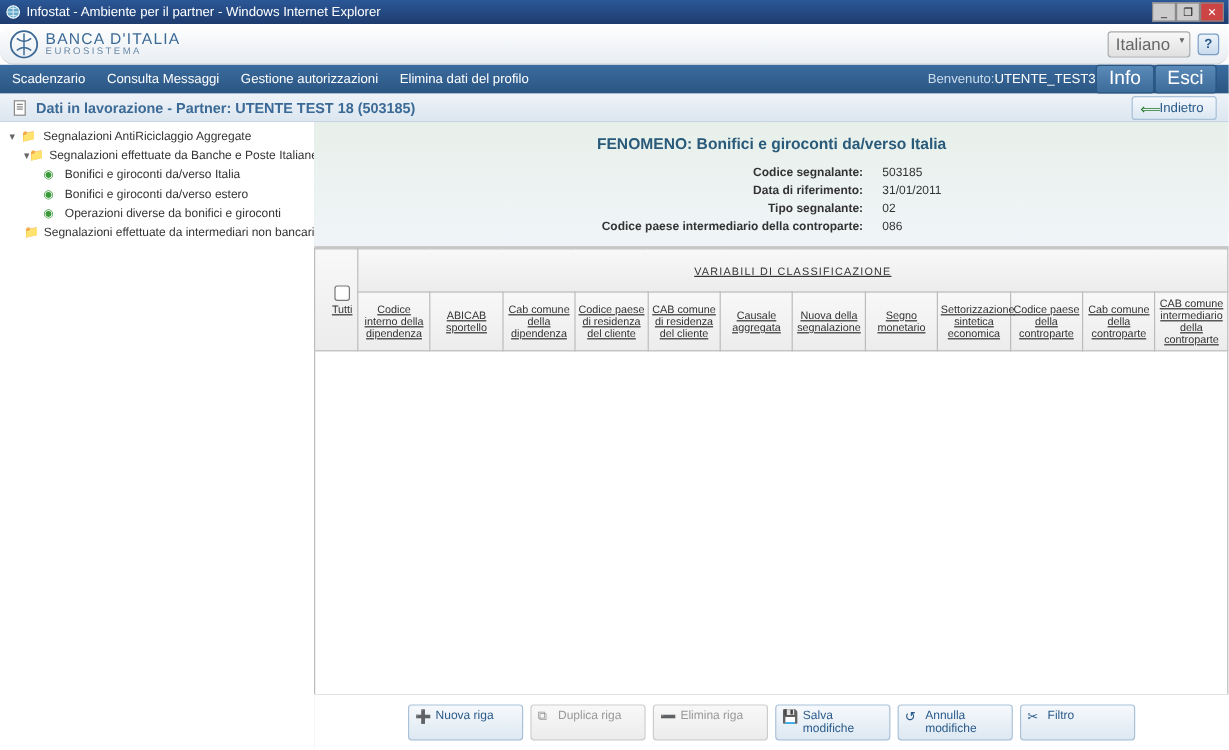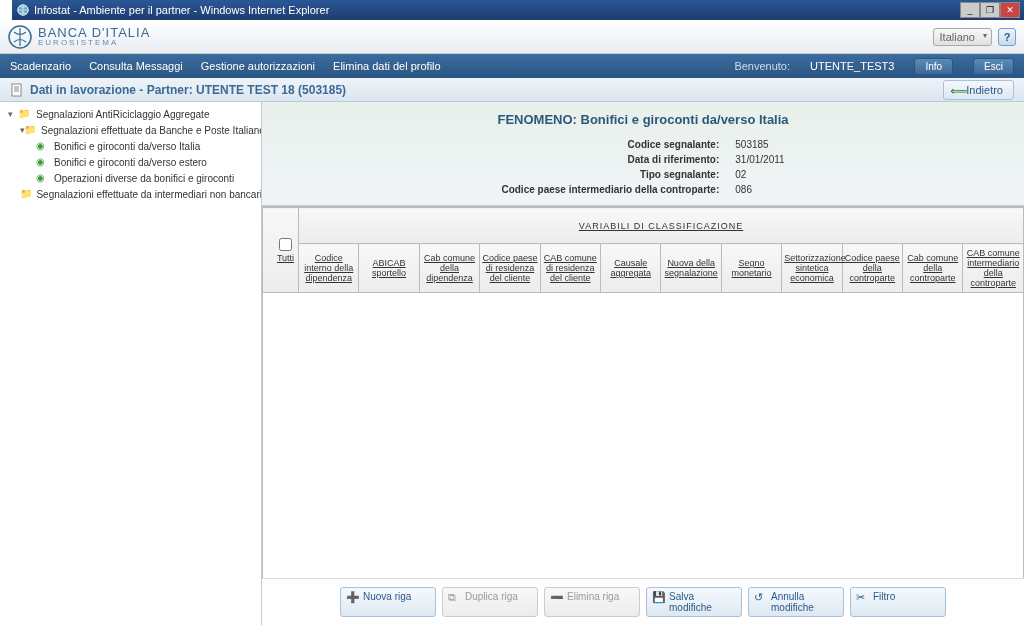--- a/index.html
+++ b/index.html
@@ -1,39 +1,39 @@
 <!DOCTYPE html>
 <html><head>
   <meta charset="utf-8">
   <style>
     * { box-sizing: border-box; margin: 0; padding: 0; }
     body { font-family: Arial, sans-serif; font-size: 11px; background: #fff; width: 1024px; height: 625px; overflow: hidden; }
 
-    .titlebar { background: linear-gradient(#2b5797, #1e3c6e); color: #fff; height: 20px; display: flex; align-items: center; padding: 0 4px; font-size: 11px; margin-left: 12px; }
+    .titlebar { background: linear-gradient(#2b5797, #1e3c6e); color: #fff; height: 20px; display: flex; align-items: center; padding: 0 4px; font-size: 11px; }
     .titlebar .globe { width: 14px; height: 14px; margin-right: 4px; display: inline-flex; }
     .titlebar .title { flex: 1; }
     .titlebar .win-controls { display: flex; gap: 0; }
     .titlebar .win-btn { width: 20px; height: 16px; background: #ccc; border: 1px solid #888; display: flex; align-items: center; justify-content: center; font-size: 9px; color: #000; }
     .titlebar .win-btn.close { background: #c44; color: #fff; }
 
-    .brand-bar { background: linear-gradient(#fff, #e8edf2); height: 34px; display: flex; align-items: center; padding: 0 8px; border-bottom: 1px solid #ccc; }
+    .brand-bar { background: linear-gradient(#fff, #e8edf2); height: 34px; display: flex; align-items: center; padding: 0 8px; border-bottom: 1px solid #ccc; border-radius: 12px; }
     .brand-bar .logo { display: flex; align-items: center; gap: 6px; color: #3b6a96; }
     .brand-bar .logo-icon { width: 24px; height: 24px; }
     .brand-text { display: flex; flex-direction: column; line-height: 1; }
     .brand-main { font-size: 13px; letter-spacing: 1px; }
     .brand-sub { font-size: 8px; letter-spacing: 2px; color: #6a8aa8; }
     .brand-bar .right { margin-left: auto; display: flex; align-items: center; gap: 6px; }
-    .lang-select { background: linear-gradient(#f8f8f8,#e0e0e0); border: 1px solid #aaa; border-radius: 3px; padding: 2px 16px 2px 6px; font-size: 11px; color: #666; position: relative; }
+    .lang-select { background: linear-gradient(#f8f8f8,#e0e0e0); border: 1px solid #aaa; border-radius: 3px; padding: 2px 16px 2px 6px; font-size: 14px; color: #666; position: relative; }
     .lang-select::after { content: '▾'; position: absolute; right: 4px; top: 2px; font-size: 8px; }
     .help-btn { width: 18px; height: 18px; background: linear-gradient(#eef4fb,#c8dbed); border: 1px solid #7a9ec4; border-radius: 3px; display: flex; align-items: center; justify-content: center; color: #2a5a8a; font-weight: bold; font-size: 11px; }
 
     .nav-bar { background: linear-gradient(#3b6c9e, #2a5582); height: 22px; display: flex; align-items: center; padding: 12px 10px; color: #fff; font-size: 11px; }
     .nav-bar .nav-item { margin-right: 18px; cursor: pointer; }
-    .nav-bar .right { margin-left: auto; display: flex; align-items: center; gap: 20px; }
-    .nav-btn { background: linear-gradient(#5a8ab8,#3c6b99); border: 1px solid #2a5582; border-radius: 3px; padding: 2px 10px; color: #fff; font-size: 10px; cursor: pointer; }
+    .nav-bar .right { margin-left: auto; display: flex; align-items: center; gap: 0; }
+    .nav-btn { background: linear-gradient(#5a8ab8,#3c6b99); border: 1px solid #2a5582; border-radius: 3px; padding: 2px 10px; color: #fff; font-size: 16px; cursor: pointer; }
     .welcome { color: #cde; }
     .user { color: #fff; font-weight: normal; }
 
     .breadcrumb { background: linear-gradient(#eef3f8, #dce6f0); height: 24px; display: flex; align-items: center; padding: 0 10px; border-bottom: 1px solid #bcd; color: #3b6a96; font-size: 12px; font-weight: bold; justify-content: flex-end; }
     .breadcrumb .doc-icon { width: 14px; height: 14px; margin-right: 6px; }
     .breadcrumb .back-btn { margin-left: auto; background: linear-gradient(#f4f8fc,#dbe7f2); border: 1px solid #a8c0d8; border-radius: 3px; padding: 3px 10px 3px 22px; font-size: 11px; color: #2a5a8a; font-weight: normal; position: relative; cursor: pointer; }
     .breadcrumb .back-btn::before { content: '⟸'; position: absolute; left: 6px; color: #2a7a2a; font-size: 12px; }
 
     .main { display: flex; height: 525px; }
     .sidebar { width: 262px; background: #fff; border-right: 1px solid #bcd; overflow: auto; }

